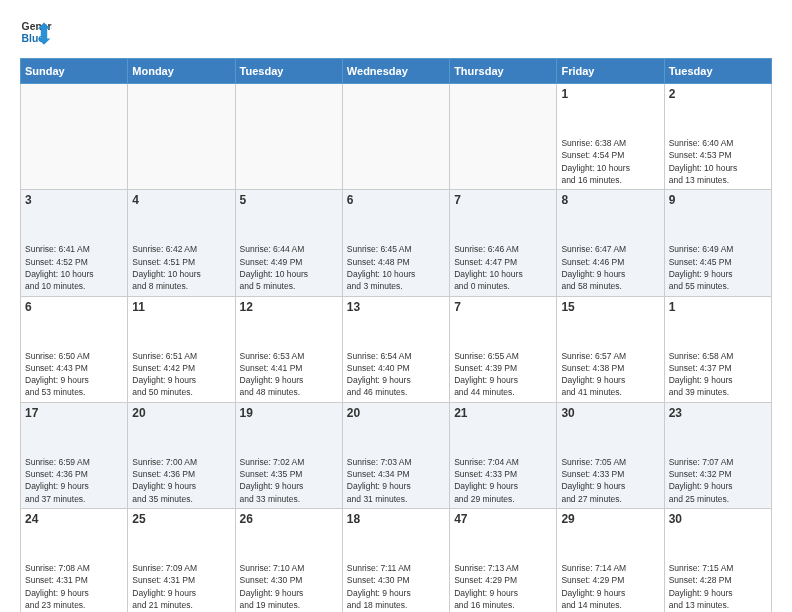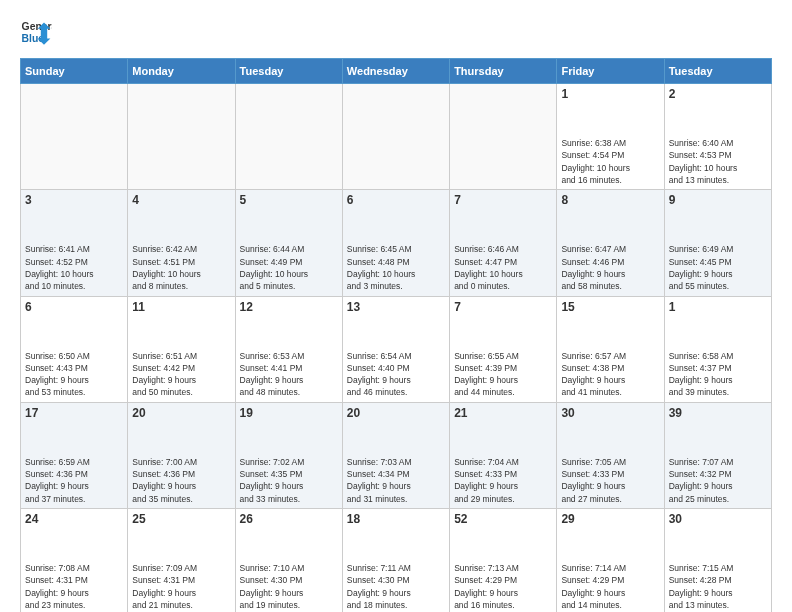--- a/index.html
+++ b/index.html
@@ -216,21 +216,21 @@
           </td>
           <td class="shaded">
             <span class="day-number">21</span>
             <div class="day-info">Sunrise: 7:04 AM<br>Sunset: 4:33 PM<br>Daylight: 9 hours<br>and 29 minutes.</div>
           </td>
           <td class="shaded">
             <span class="day-number">30</span>
             <div class="day-info">Sunrise: 7:05 AM<br>Sunset: 4:33 PM<br>Daylight: 9 hours<br>and 27 minutes.</div>
           </td>
           <td class="shaded">
-            <span class="day-number">39</span>
+            <span class="day-number">23</span>
             <div class="day-info">Sunrise: 7:07 AM<br>Sunset: 4:32 PM<br>Daylight: 9 hours<br>and 25 minutes.</div>
           </td>
         </tr>
         <tr>
           <td>
             <span class="day-number">24</span>
             <div class="day-info">Sunrise: 7:08 AM<br>Sunset: 4:31 PM<br>Daylight: 9 hours<br>and 23 minutes.</div>
           </td>
           <td>
             <span class="day-number">25</span>
@@ -238,21 +238,21 @@
           </td>
           <td>
             <span class="day-number">26</span>
             <div class="day-info">Sunrise: 7:10 AM<br>Sunset: 4:30 PM<br>Daylight: 9 hours<br>and 19 minutes.</div>
           </td>
           <td>
             <span class="day-number">18</span>
             <div class="day-info">Sunrise: 7:11 AM<br>Sunset: 4:30 PM<br>Daylight: 9 hours<br>and 18 minutes.</div>
           </td>
           <td>
-            <span class="day-number">52</span>
+            <span class="day-number">47</span>
             <div class="day-info">Sunrise: 7:13 AM<br>Sunset: 4:29 PM<br>Daylight: 9 hours<br>and 16 minutes.</div>
           </td>
           <td>
             <span class="day-number">29</span>
             <div class="day-info">Sunrise: 7:14 AM<br>Sunset: 4:29 PM<br>Daylight: 9 hours<br>and 14 minutes.</div>
           </td>
           <td>
             <span class="day-number">30</span>
             <div class="day-info">Sunrise: 7:15 AM<br>Sunset: 4:28 PM<br>Daylight: 9 hours<br>and 13 minutes.</div>
           </td>

